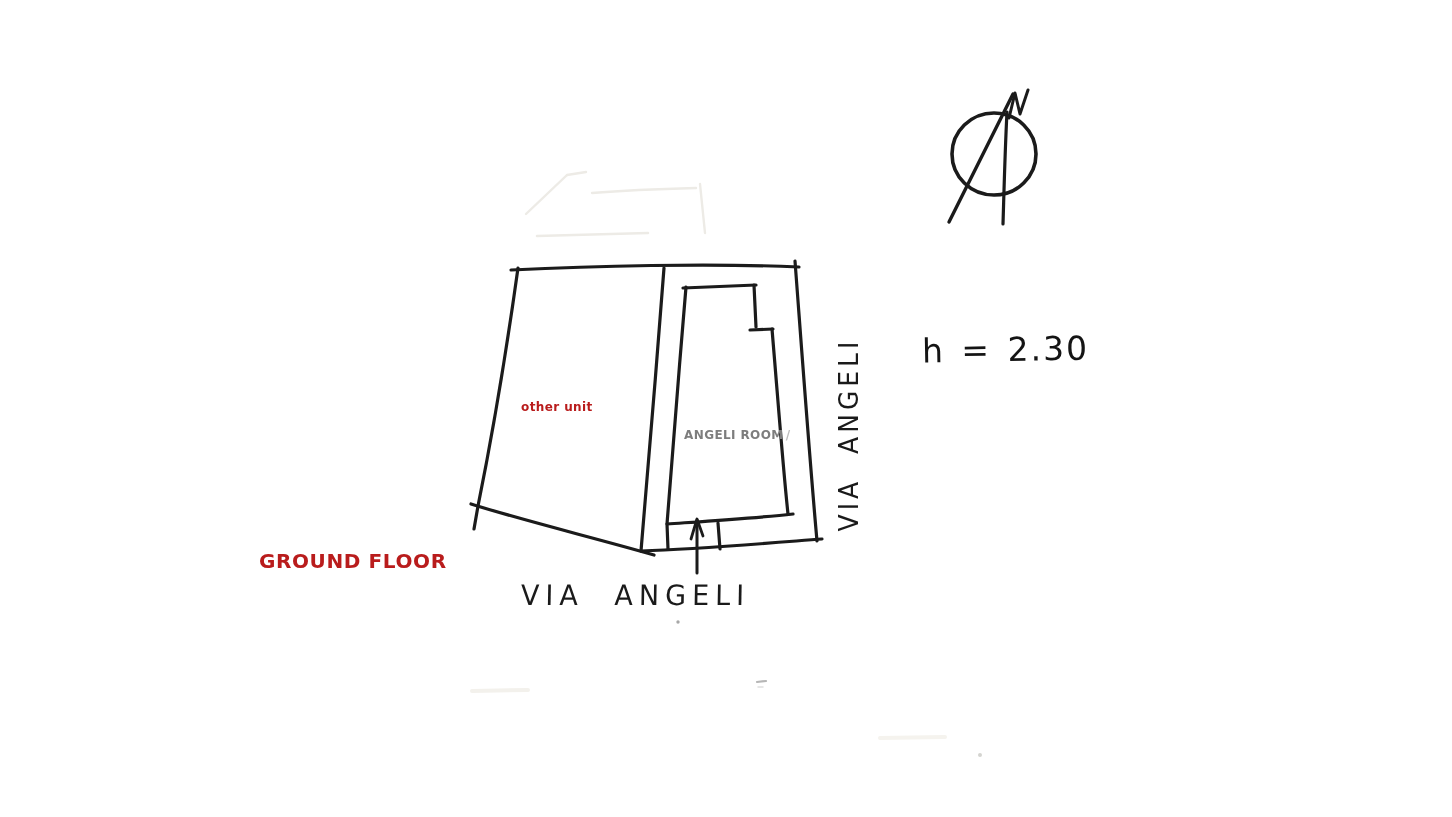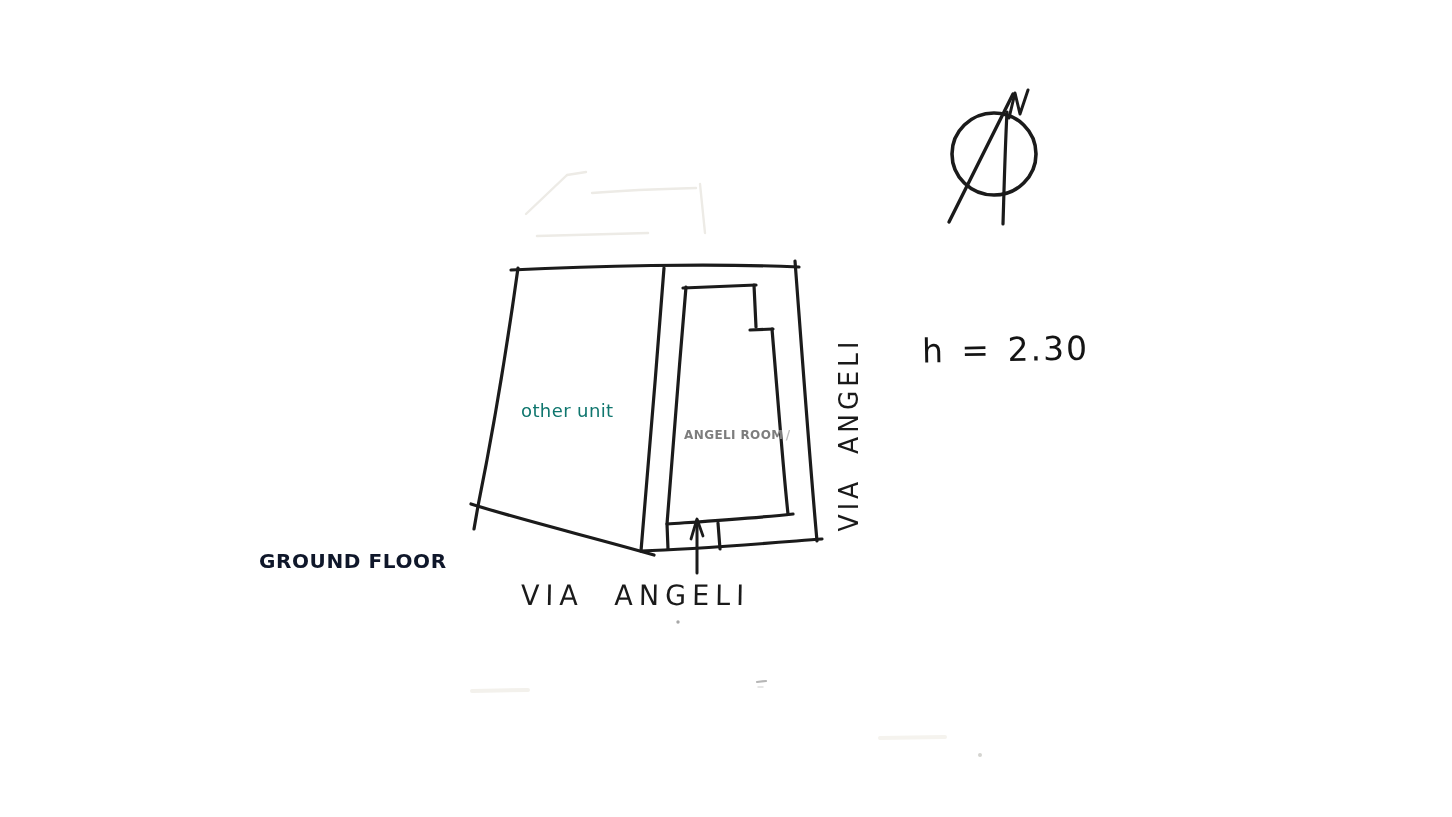--- a/index.html
+++ b/index.html
@@ -8,33 +8,33 @@
     width: 1452px;
     height: 817px;
     background: #ffffff;
     overflow: hidden;
     font-family: "DejaVu Sans", sans-serif;
   }
   .canvas svg { position: absolute; left: 0; top: 0; }
   .label { position: absolute; white-space: nowrap; }
   .label-other-unit {
     left: 521px; top: 400px;
-    font-size: 18px; font-weight: normal;
-    color: #0f766e; letter-spacing: 0.4px;
+    font-size: 12px; font-weight: bold;
+    color: #b91c1c; letter-spacing: 0.4px;
   }
   .label-cellar {
     left: 684px; top: 428px;
     font-size: 12px; font-weight: bold;
     color: #7d7d7d; letter-spacing: 0.4px;
   }
   .label-cellar .slash { color: #bdbdbd; font-weight: bold; margin-left: 2px; }
   .label-ground-floor {
     left: 259px; top: 549px;
     font-size: 20px; font-weight: bold;
-    color: #0f172a; letter-spacing: 0.6px;
+    color: #b91c1c; letter-spacing: 0.6px;
   }
   .label-via-bottom {
     left: 521px; top: 580px;
     font-size: 27px; font-weight: 400;
     color: #1a1a1a; letter-spacing: 6px; word-spacing: 16px;
     transform: scaleY(1.04) skewX(-1deg);
   }
   .label-via-right {
     left: 739px; top: 420px;
     width: 220px; text-align: center;

